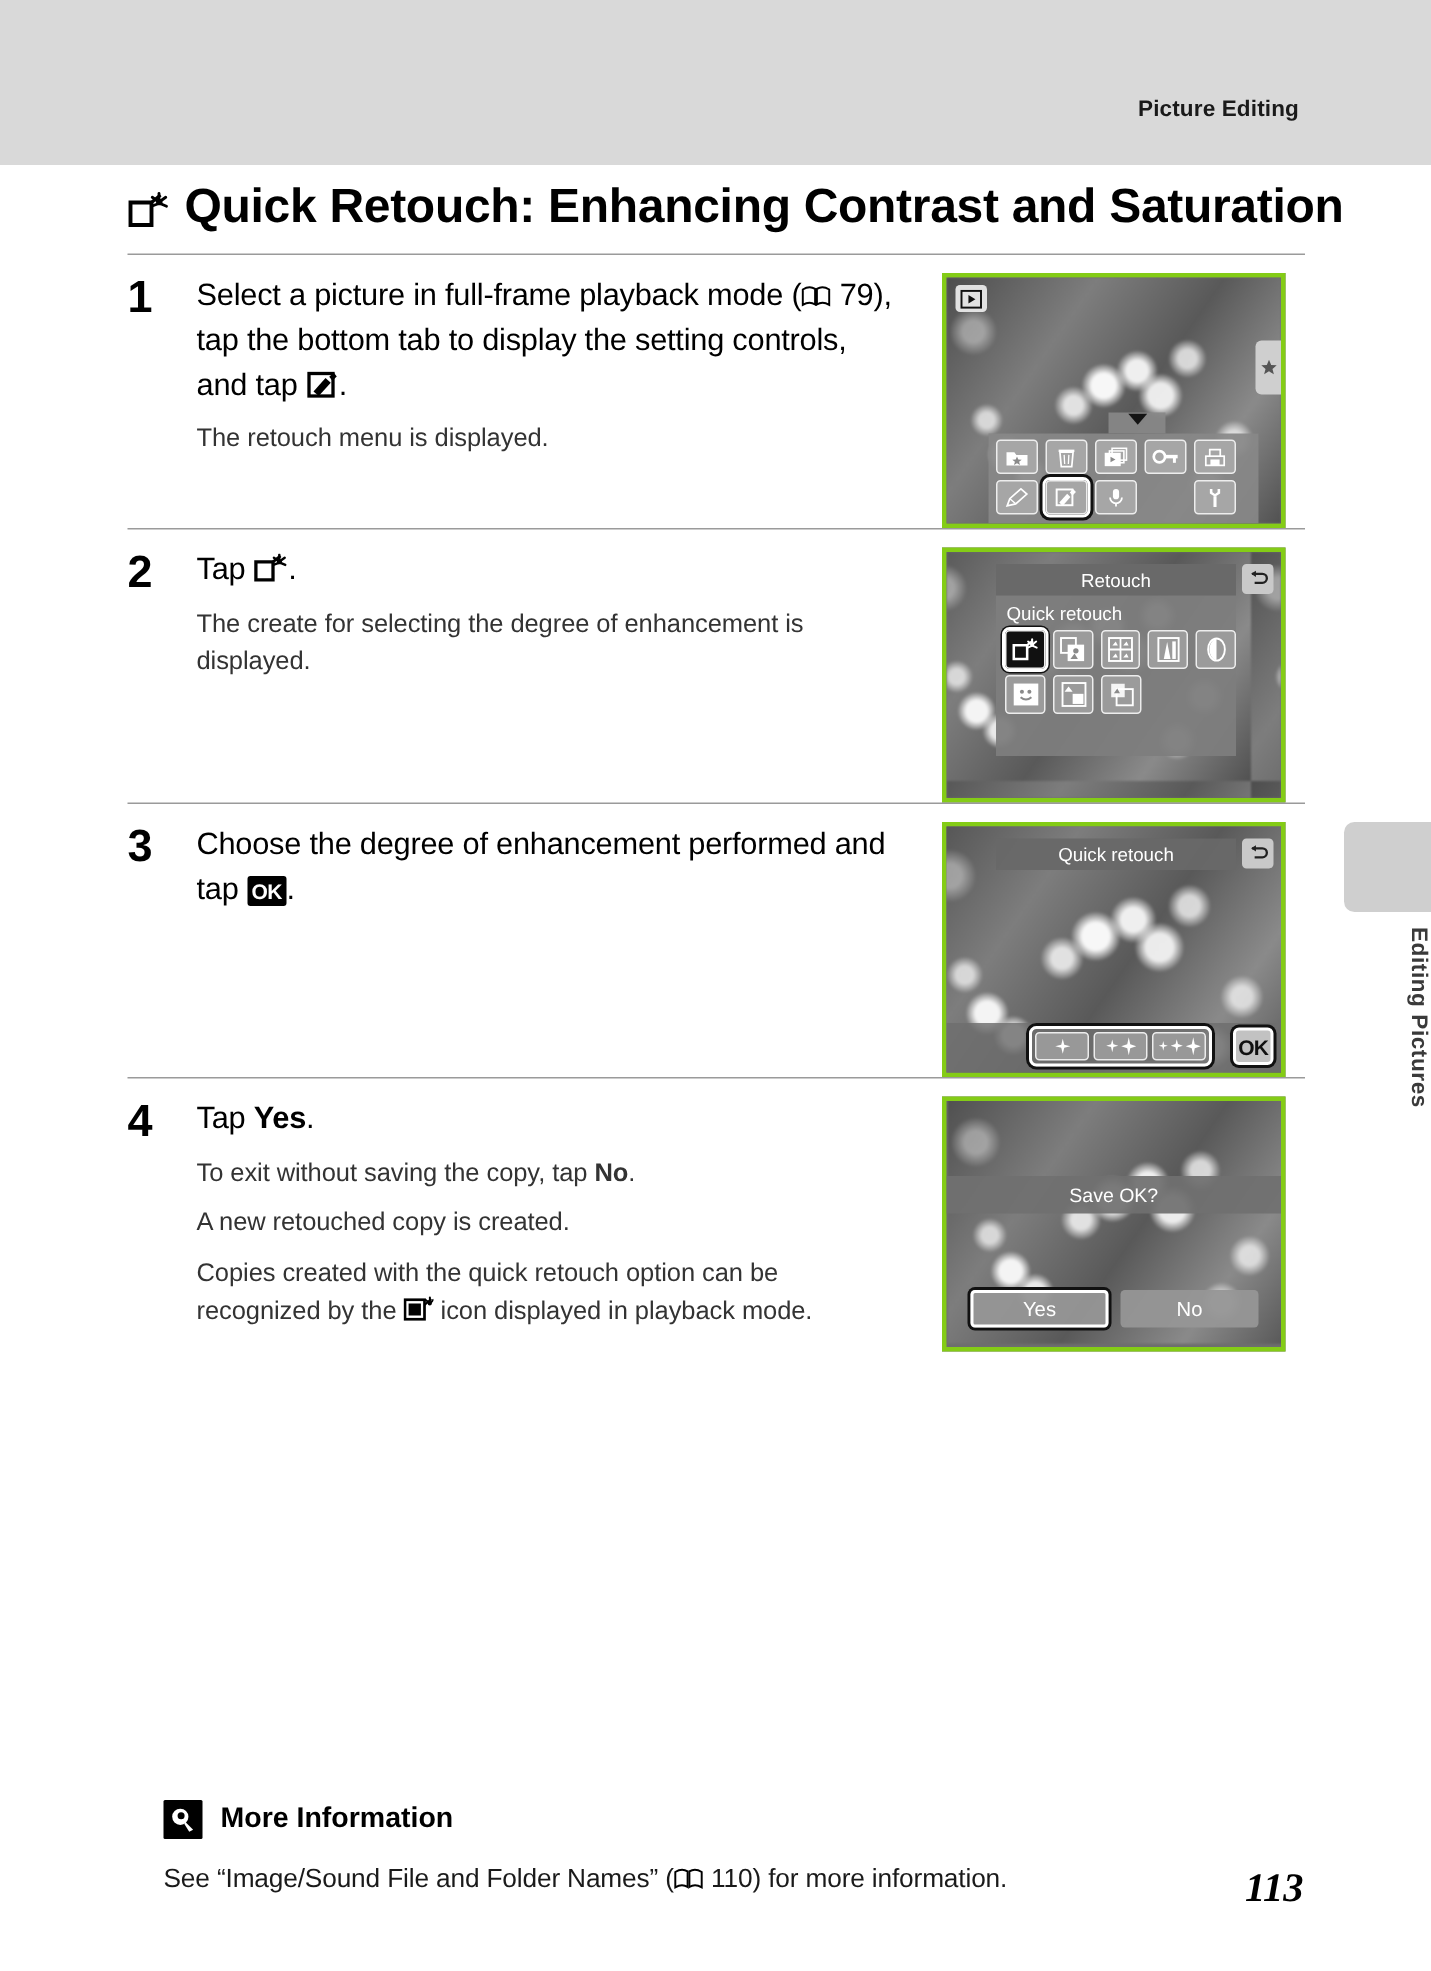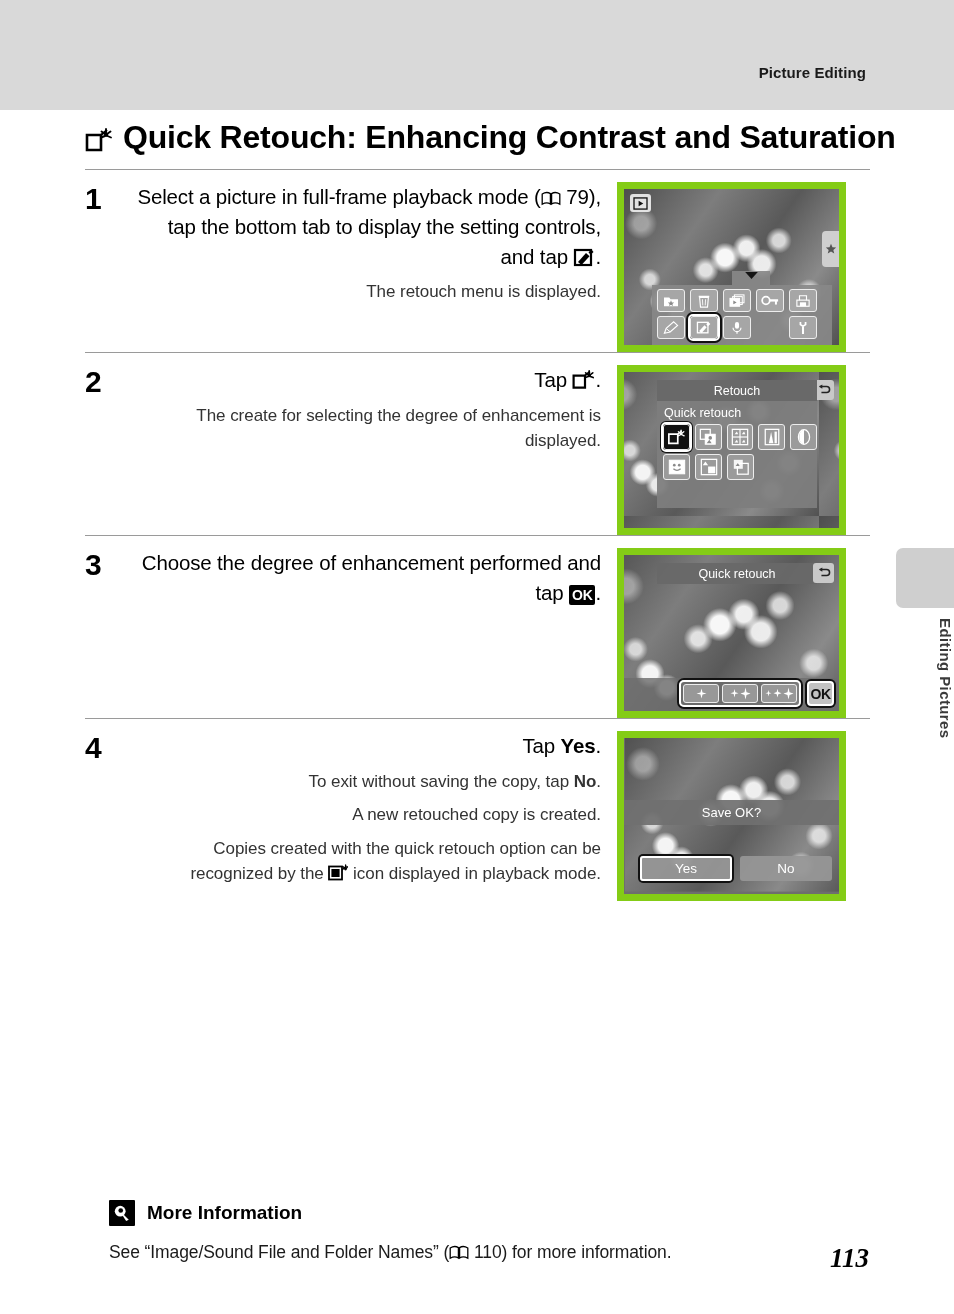--- a/index.html
+++ b/index.html
@@ -102,23 +102,22 @@
   .step-num {
     width: 46px;
     flex: 0 0 46px;
     font-size: 30px;
     font-weight: bold;
     line-height: 1;
     padding-top: 2px;
   }
   .step-body {
     flex: 1 1 auto;
-    padding-right: 16px;
+    padding-right: 27px;
     max-width: 470px;
-    text-align: right;
   }
   .step-title {
     font-size: 20.5px;
     line-height: 1.45;
     color: #000;
     margin: 0 0 8px 0;
     letter-spacing: -0.15px;
   }
   .step-detail {
     font-size: 17px;
@@ -153,21 +152,21 @@
     border-radius: 2px;
     vertical-align: 0px;
     letter-spacing: -0.3px;
   }
 
   
   .lcd {
     position: relative;
     width: 229px;
     height: 170px;
-    border: 7px solid #84cc16;
+    border: 3px solid #84cc16;
     box-sizing: border-box;
     overflow: hidden;
     background: #6e6e6e;
   }
   
   .photo {
     position: absolute;
     inset: 0;
     background:
       radial-gradient(circle at 18% 72%, rgba(255,255,255,.92) 0 7px, rgba(255,255,255,0) 13px),
@@ -297,21 +296,21 @@
     border-radius: 4px;
     box-shadow: 0 0 0 2px #111;
     display: flex; align-items: center; justify-content: center;
     font-size: 14px; font-weight: bold; color: #111;
     box-sizing: border-box;
     letter-spacing: -0.5px;
   }
 
   
   .save-bar {
-    position: absolute; left: 0; top: 62px; width: 100%; height: 25px;
+    position: absolute; left: 0; top: 50px; width: 100%; height: 25px;
     background: rgba(112,112,112,.93);
     color: #fff; font-size: 13px;
     display: flex; align-items: center; justify-content: center;
   }
   .yn-row {
     position: absolute; left: 16px; bottom: 13px;
     display: flex; gap: 8px;
   }
   .yn-btn {
     width: 92px; height: 25px;

